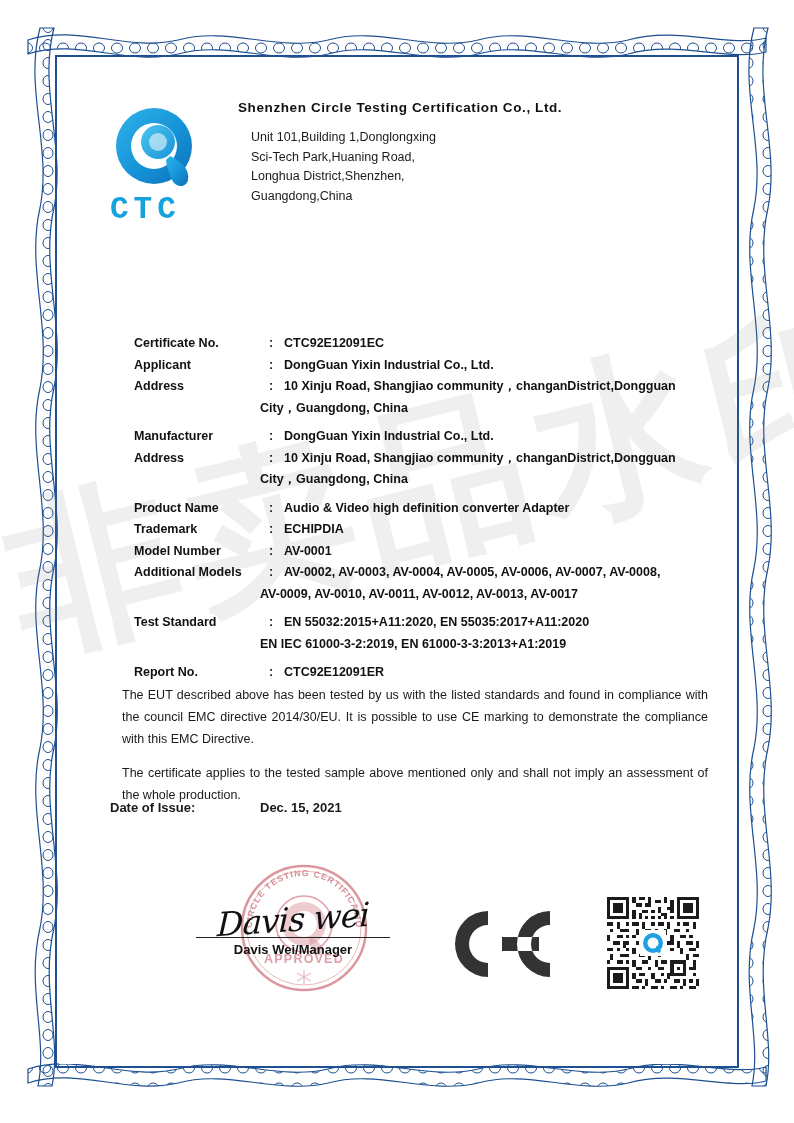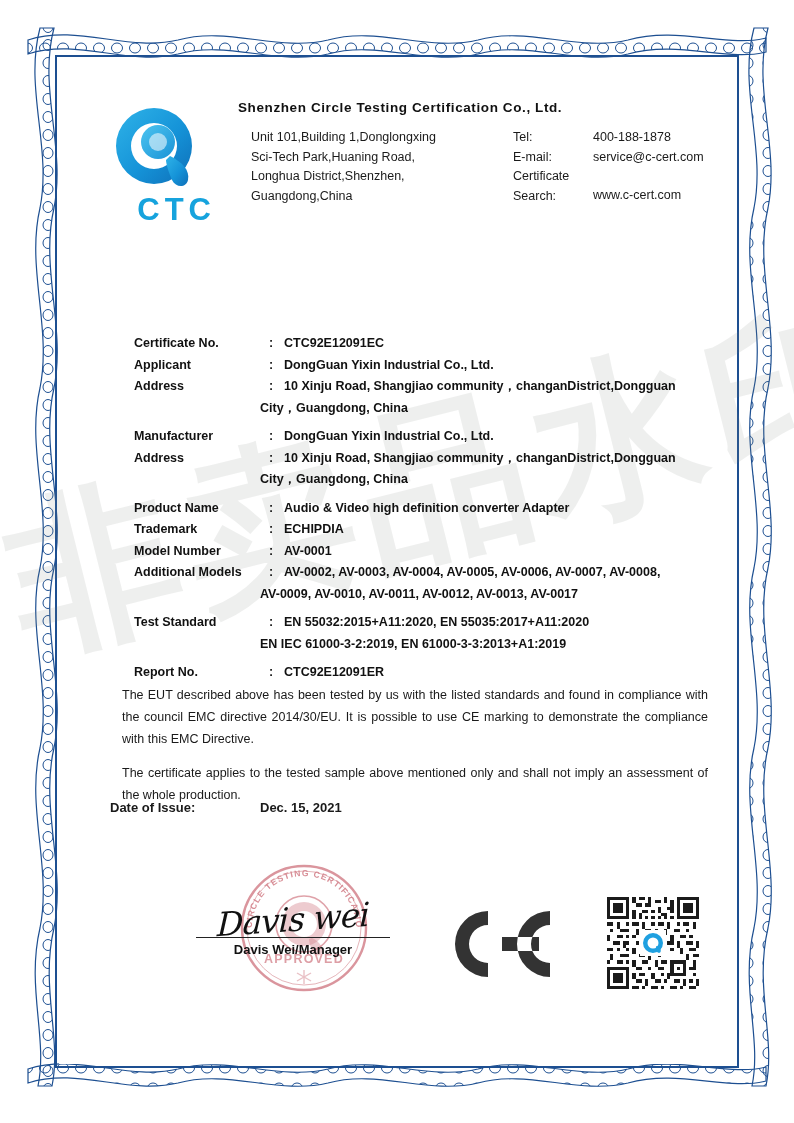--- a/index.html
+++ b/index.html
@@ -83,22 +83,21 @@
     padding-top: 4px;
   }
   .logo-mark { display: block; }
   .logo-text {
     font-size: 31px;
     font-weight: bold;
     color: #16a3dd;
     letter-spacing: 5px;
     margin-top: -2px;
     margin-left: 2px;
-    font-family: Liberation Sans, sans-serif;
-    text-align: right;
+    font-family: Liberation Mono, monospace;
   }
   .header-right { flex: 1; padding-left: 22px; }
   .company-name {
     font-size: 13.5px;
     font-weight: bold;
     color: #111;
     letter-spacing: 0.6px;
     margin-bottom: 13px;
     white-space: nowrap;
   }
@@ -293,37 +292,20 @@
       </div>
 
       <div class="header-right">
         <div class="company-name">Shenzhen Circle Testing Certification Co., Ltd.</div>
         <div class="header-cols">
           <div class="addr-col">
             <div>Unit 101,Building 1,Donglongxing</div>
             <div>Sci-Tech Park,Huaning Road,</div>
             <div>Longhua District,Shenzhen,</div>
             <div>Guangdong,China</div>
-          </div>
-          <div class="contact-col">
-            <div class="contact-row">
-              <span class="contact-label">Tel:</span>
-              <span class="contact-value">400-188-1878</span>
-            </div>
-            <div class="contact-row">
-              <span class="contact-label">E-mail:</span>
-              <span class="contact-value">service@c-cert.com</span>
-            </div>
-            <div class="contact-row-multi">
-              <span class="contact-label-multi">
-                <span>Certificate</span><br>
-                <span>Search:</span>
-              </span>
-              <span class="contact-value-multi">www.c-cert.com</span>
-            </div>
           </div>
         </div>
       </div>
     </div>
 
 
     <div class="details">
 
       <div class="drow">
         <span class="dlabel">Certificate No.</span>

